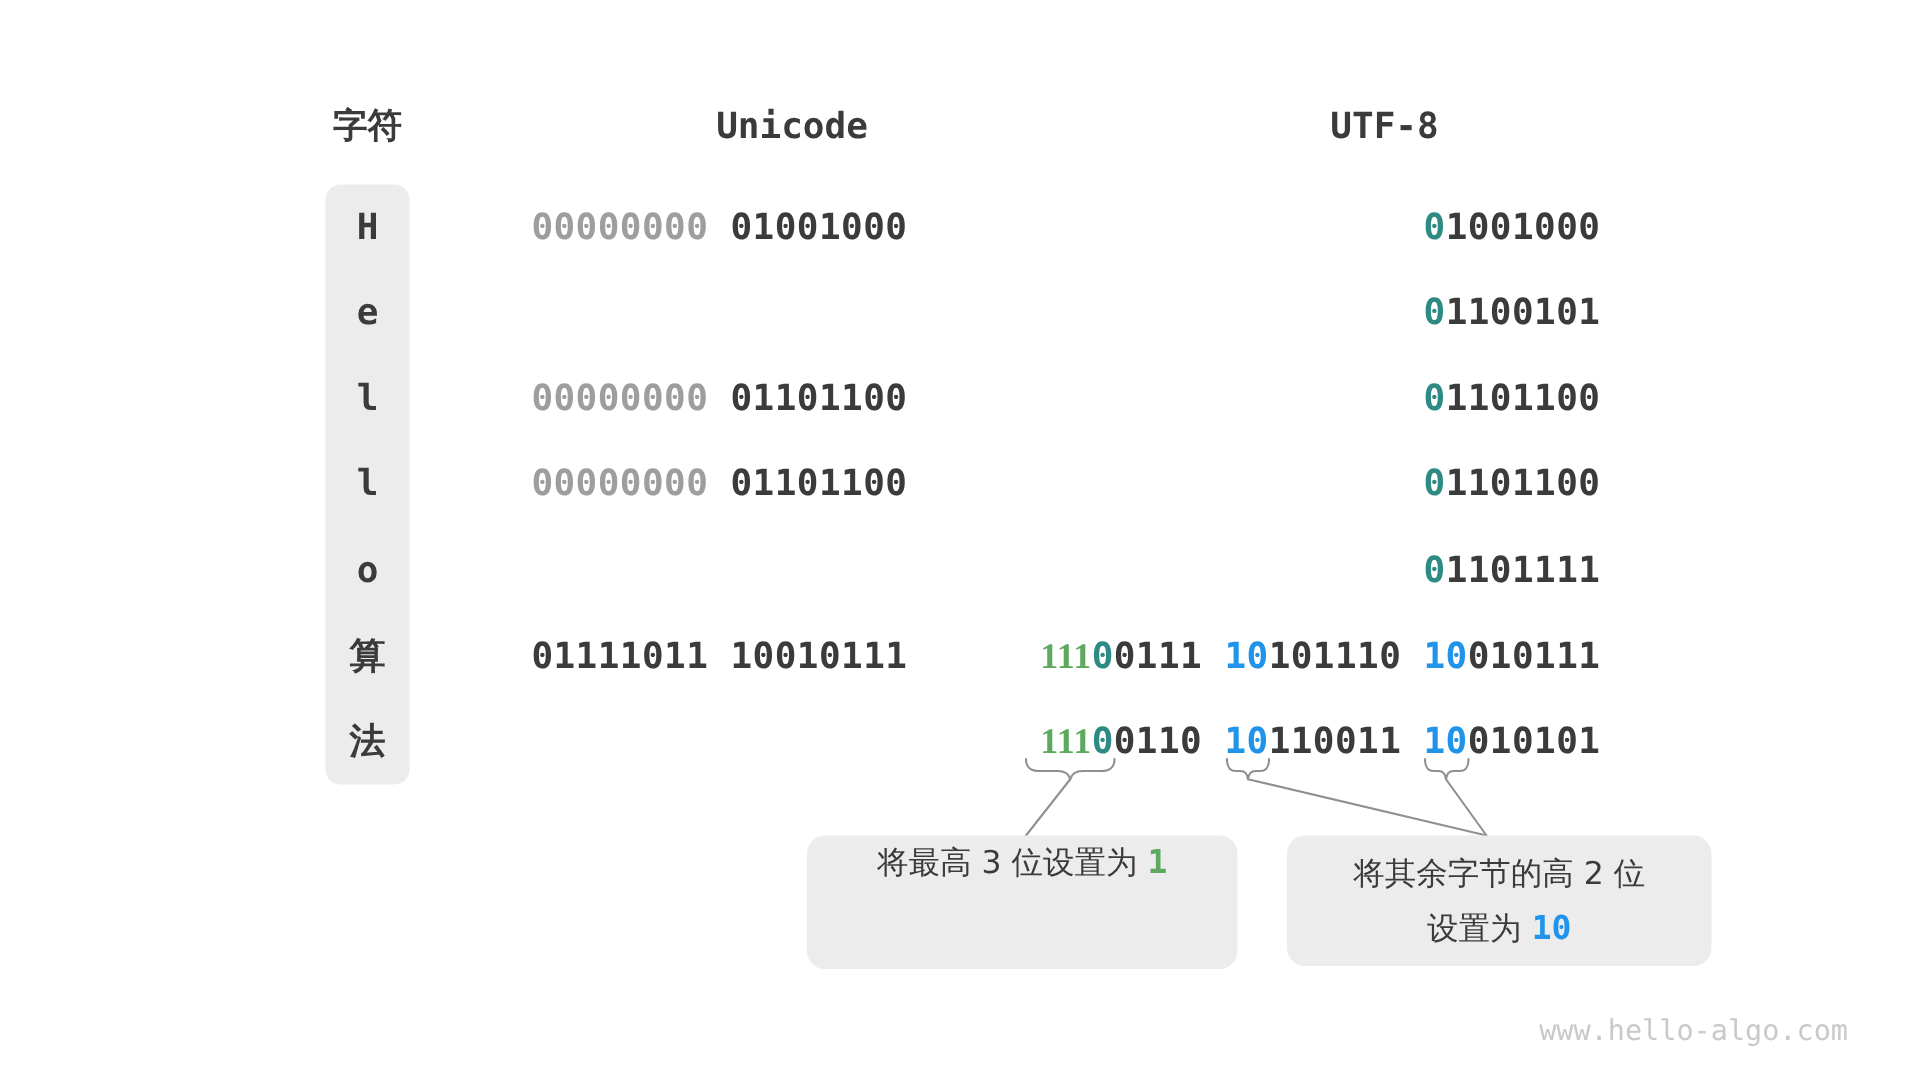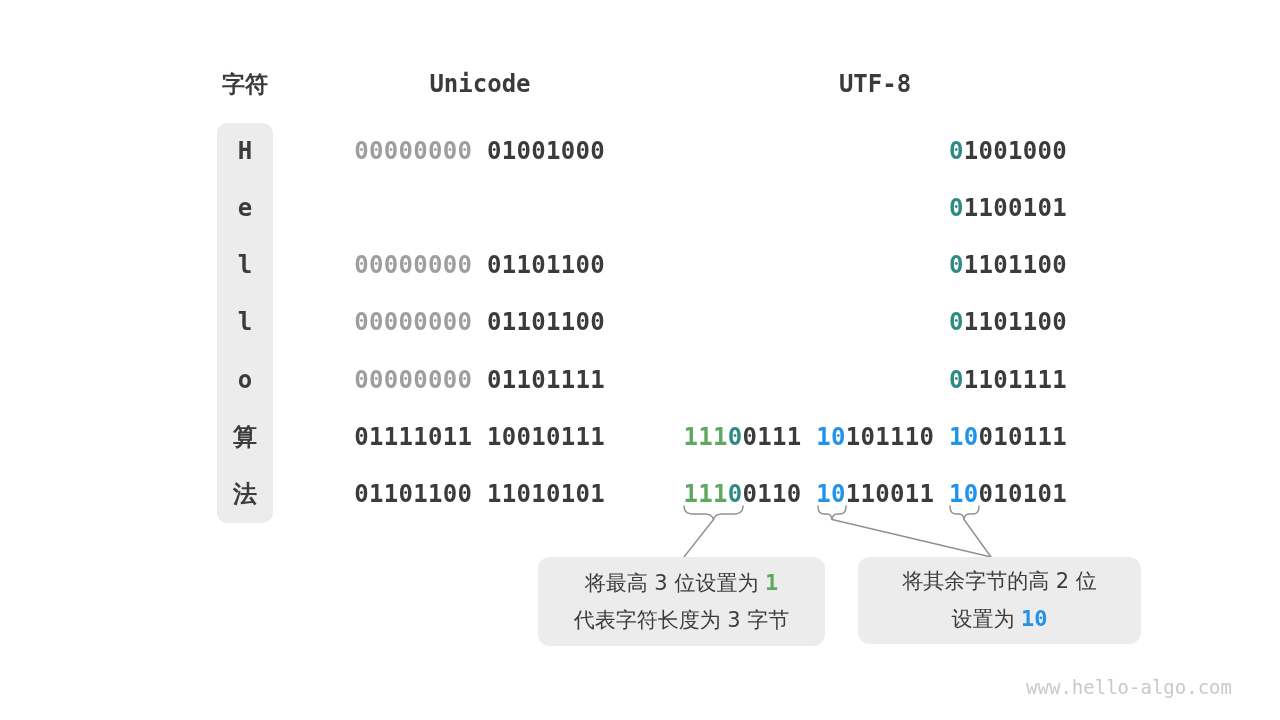--- a/index.html
+++ b/index.html
@@ -6,21 +6,21 @@
   html, body { width: 1280px; height: 720px; background: #ffffff; overflow: hidden; }
   body { position: relative; font-family: "DejaVu Sans", sans-serif; }
 
   
   .col-header {
     position: absolute; top: 69px; height: 30px; line-height: 30px;
     transform: translateX(-50%); font-weight: bold; font-size: 24px;
     color: var(--dark); white-space: pre;
   }
   #hdr-char { font-size: 23px; font-family: "DejaVu Sans", sans-serif; }
-  #hdr-unicode, #hdr-utf8 { font-family: "DejaVu Sans Mono", monospace; }
+  #hdr-unicode, #hdr-utf8 { font-family: "DejaVu Sans Mono", monospace; margin-left: 48px; }
 
   
   #char-column-bg {
     position: absolute; left: 217px; top: 123px; width: 56px; height: 400px;
     background: var(--box_bg); border-radius: 10px;
   }
 
   
   .table-row { position: absolute; left: 0; width: 1280px; height: 57px; }
   .char-cell {
@@ -33,34 +33,34 @@
     position: absolute; height: 57px; line-height: 57px;
     font-family: "DejaVu Sans Mono", monospace; font-weight: bold;
     font-size: 24px; letter-spacing: 0.3px; white-space: pre; text-align: left;
   }
   .unicode-cell { right: 675px; }
   .utf8-cell { right: 213px; }
 
   .seg-dark  { color: var(--dark); }
   .seg-gray  { color: var(--gray); }
   .seg-teal  { color: var(--teal); }
-  .seg-green { color: var(--green); }
+  .seg-green { color: var(--green); font-family: Liberation Serif, serif; }
   .seg-blue  { color: var(--blue); }
   .seg-text  { color: var(--dark); }
 
   
   #connector-svg { position: absolute; left: 0; top: 0; pointer-events: none; }
 
   
   .callout {
     position: absolute; background: var(--box_bg); border-radius: 12px;
     display: flex; flex-direction: column; justify-content: center;
     align-items: center; text-align: center;
   }
-  #callout-high-bits  { left: 538px; top: 557px; width: 287px; height: 89px; }
+  #callout-high-bits  { left: 538px; top: 557px; width: 287px; height: 89px; justify-content: space-between; }
   #callout-cont-bits  { left: 858px; top: 557px; width: 283px; height: 87px; }
   .callout-line { font-size: 21px; line-height: 37px; color: var(--dark); white-space: pre; }
   .callout-line .tok { font-family: "DejaVu Sans Mono", monospace; font-weight: bold; font-size: 22px; }
 
   
   #footer-url {
     position: absolute; right: 48px; top: 676px; font-size: 19px;
     font-family: "DejaVu Sans Mono", monospace; color: var(--footer_gray);
   }
 </style>
@@ -88,48 +88,45 @@
       <div class="binary unicode-cell"><span class="seg-gray">00000000 </span><span class="seg-dark">01101100</span></div>
       <div class="binary utf8-cell"><span class="seg-teal">0</span><span class="seg-dark">1101100</span></div>
     </div>
     <div class="table-row" style="top: 294.45px;">
       <div class="char-cell">l</div>
       <div class="binary unicode-cell"><span class="seg-gray">00000000 </span><span class="seg-dark">01101100</span></div>
       <div class="binary utf8-cell"><span class="seg-teal">0</span><span class="seg-dark">1101100</span></div>
     </div>
     <div class="table-row" style="top: 351.6px;">
       <div class="char-cell">o</div>
-      <div class="binary unicode-cell"><span class="seg-gray">00000000 </span><span class="seg-dark">01101111</span></div>
       <div class="binary utf8-cell"><span class="seg-teal">0</span><span class="seg-dark">1101111</span></div>
     </div>
     <div class="table-row" style="top: 408.75px;">
       <div class="char-cell">算</div>
       <div class="binary unicode-cell"><span class="seg-dark">01111011 10010111</span></div>
       <div class="binary utf8-cell"><span class="seg-green">111</span><span class="seg-teal">0</span><span class="seg-dark">0111 </span><span class="seg-blue">10</span><span class="seg-dark">101110 </span><span class="seg-blue">10</span><span class="seg-dark">010111</span></div>
     </div>
     <div class="table-row" style="top: 465.9px;">
       <div class="char-cell">法</div>
-      <div class="binary unicode-cell"><span class="seg-dark">01101100 11010101</span></div>
       <div class="binary utf8-cell"><span class="seg-green">111</span><span class="seg-teal">0</span><span class="seg-dark">0110 </span><span class="seg-blue">10</span><span class="seg-dark">110011 </span><span class="seg-blue">10</span><span class="seg-dark">010101</span></div>
     </div>
   </div>
 
 <svg id="connector-svg" width="1280" height="720" viewBox="0 0 1280 720">
   <g fill="none" stroke="#909090" stroke-width="1.4" stroke-linecap="round" stroke-linejoin="round">
     <path d="M684,506 C684,512 687,514 693,514 L705,514 C710,514 712.5,515.5 713.5,519.5 C714.5,515.5 717,514 722,514 L734,514 C740,514 743,512 743,506"></path>
     <path d="M818,506 C818,512 820,514 824,514 L827,514 C830,514 831.5,515.5 832,519.5 C832.5,515.5 834,514 837,514 L840,514 C844,514 846,512 846,506"></path>
     <path d="M950,506 C950,512 952,514 956,514 L959,514 C962,514 963.5,515.5 964,519.5 C964.5,515.5 966,514 969,514 L973,514 C977,514 979,512 979,506"></path>
     <path d="M713.5,519.5 L684,557"></path>
     <path d="M832,519.5 L991,557"></path>
     <path d="M964,519.5 L991,557"></path>
   </g>
 </svg>
 
 <div class="callout" id="callout-high-bits">
     <div class="callout-line"><span class="seg-text">将最高 3 位设置为 </span><span class="seg-green tok">1</span></div>
-    <div class="callout-line"><span class="seg-text">代表字符长度为 3 字节</span></div>
   </div>
 <div class="callout" id="callout-cont-bits">
     <div class="callout-line"><span class="seg-text">将其余字节的高 2 位</span></div>
     <div class="callout-line"><span class="seg-text">设置为 </span><span class="seg-blue tok">10</span></div>
   </div>
 
 <div id="footer-url">www.hello-algo.com</div>
 
 </body></html>

